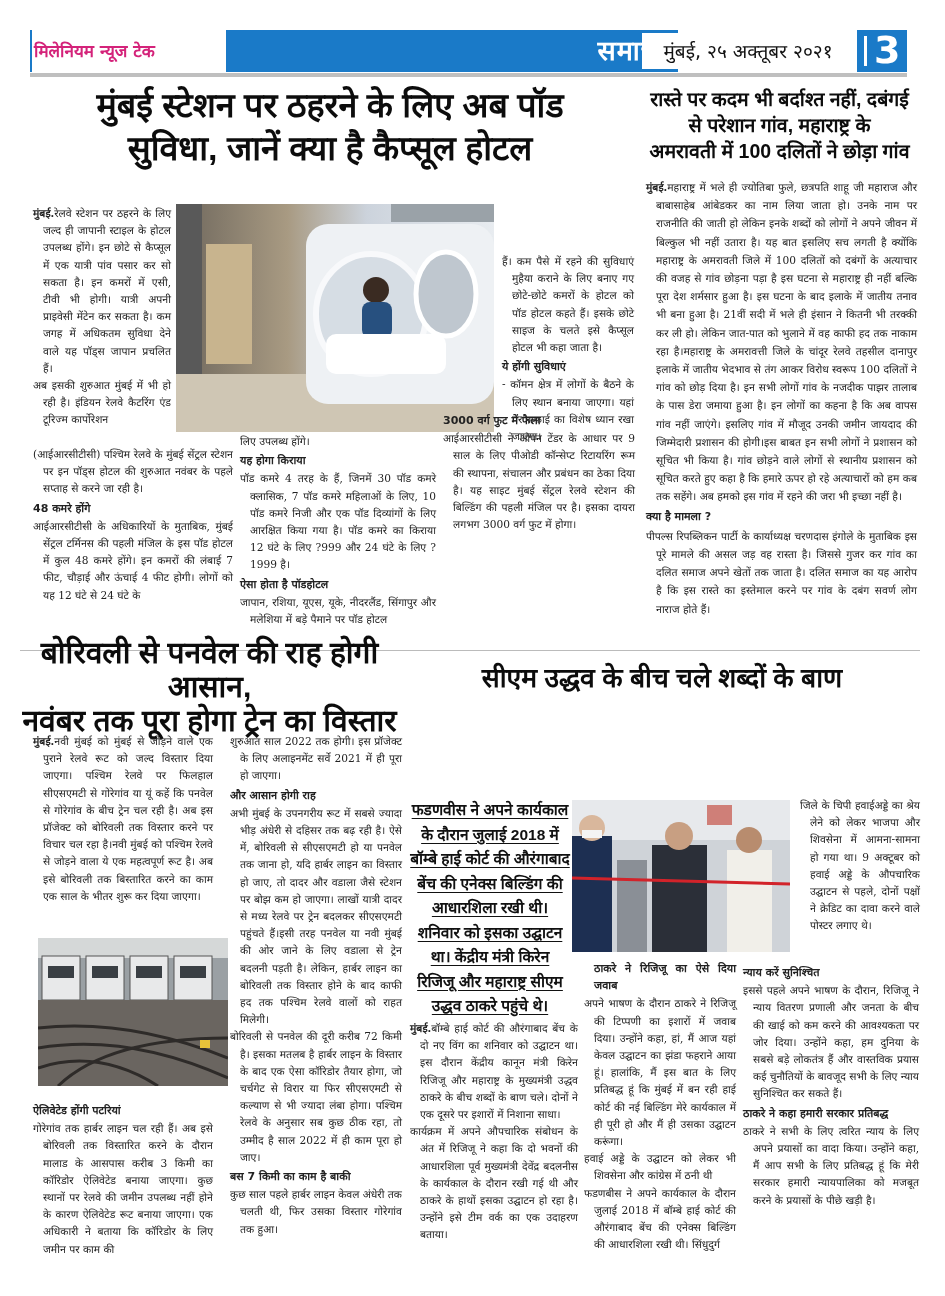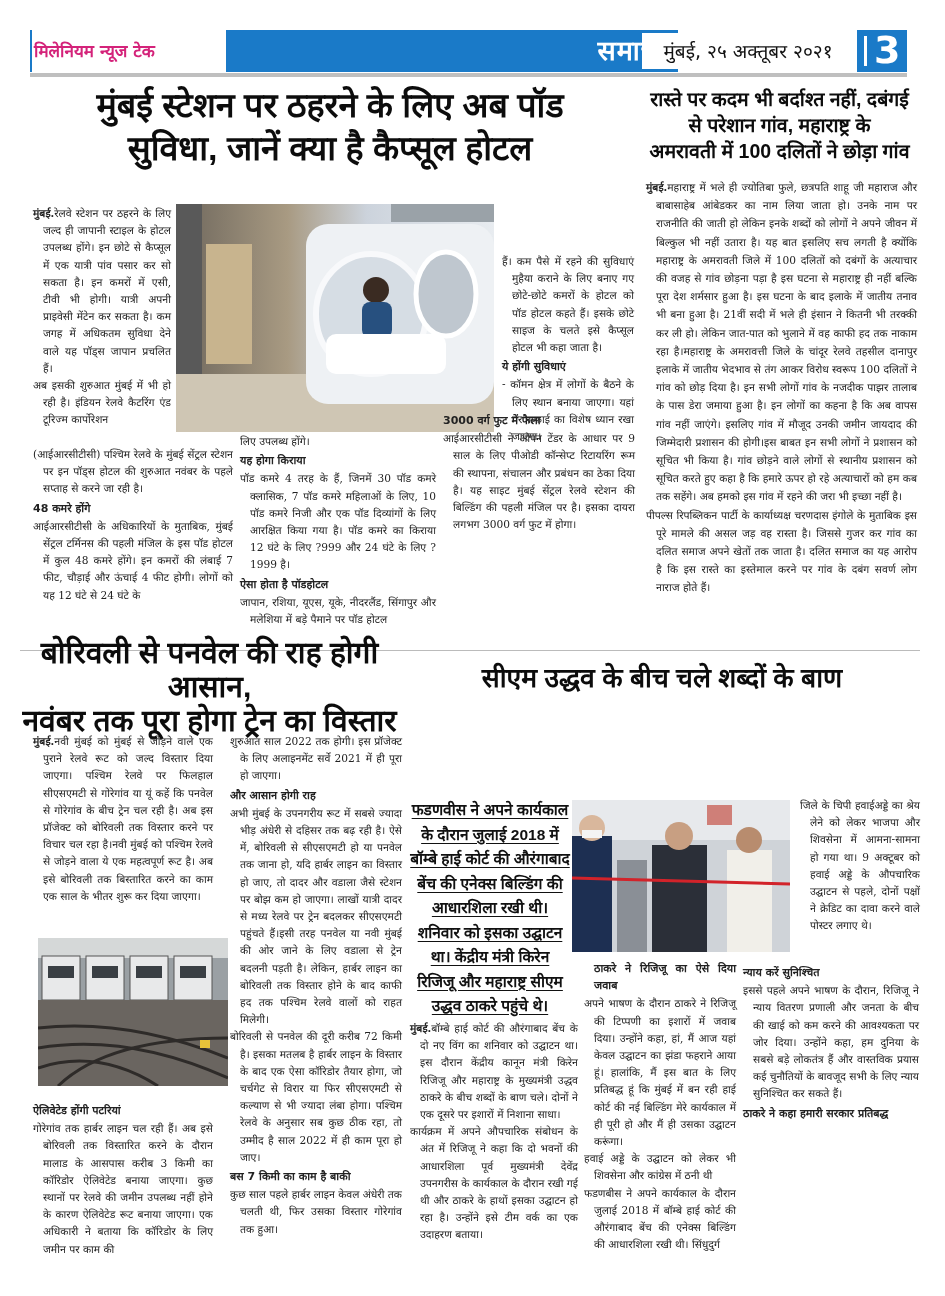--- a/index.html
+++ b/index.html
@@ -99,20 +99,21 @@
   <p>आईआरसीटीसी ने ओपन टेंडर के आधार पर 9 साल के लिए पीओडी कॉन्सेप्ट रिटायरिंग रूम की स्थापना, संचालन और प्रबंधन का ठेका दिया है। यह साइट मुंबई सेंट्रल रेलवे स्टेशन की बिल्डिंग की पहली मंजिल पर है। इसका दायरा लगभग 3000 वर्ग फुट में होगा।</p>
 </div>
 
 <div class="abs headline" style="left:642px;top:86px;width:275px;font-size:19.5px;line-height:26px;">
   <div>रास्ते पर कदम भी बर्दाश्त नहीं, दबंगई</div>
   <div>से परेशान गांव,  महाराष्ट्र  के</div>
   <div>अमरावती में 100 दलितों ने छोड़ा गांव</div>
 </div>
 <div class="abs body" style="left:646px;top:178px;width:271px;line-height:18.2px;">
   <p><span class="lead">मुंबई.</span><span>महाराष्ट्र में भले ही ज्योतिबा फुले, छत्रपति शाहू जी महाराज और बाबासाहेब आंबेडकर का नाम लिया जाता हो। उनके नाम पर राजनीति की जाती हो लेकिन इनके शब्दों को लोगों ने अपने जीवन में बिल्कुल भी नहीं उतारा है। यह बात इसलिए सच लगती है क्योंकि महाराष्ट्र के अमरावती जिले में 100 दलितों को दबंगों के अत्याचार की वजह से गांव छोड़ना पड़ा है इस घटना से महाराष्ट्र ही नहीं बल्कि पूरा देश शर्मसार हुआ है। इस घटना के बाद इलाके में जातीय तनाव भी बना हुआ है। 21वीं सदी में भले ही इंसान ने कितनी भी तरक्की कर ली हो। लेकिन जात-पात को भुलाने में वह काफी हद तक नाकाम रहा है।महाराष्ट्र के अमरावत्ती जिले के चांदूर रेलवे तहसील दानापुर इलाके में जातीय भेदभाव से तंग आकर विरोध स्वरूप 100 दलितों ने गांव को छोड़ दिया है। इन सभी लोगों गांव के नजदीक पाझर तालाब के पास डेरा जमाया हुआ है। इन लोगों का कहना है कि अब वापस गांव नहीं जाएंगे। इसलिए गांव में मौजूद उनकी जमीन जायदाद की जिम्मेदारी प्रशासन की होगी।इस बाबत इन सभी लोगों ने प्रशासन को सूचित भी किया है। गांव छोड़ने वाले लोगों से स्थानीय प्रशासन को सूचित करते हुए कहा है कि हमारे ऊपर हो रहे अत्याचारों को हम कब तक सहेंगे। अब हमको इस गांव में रहने की जरा भी इच्छा नहीं है।</span></p>
+  <div class="sub">क्या है मामला ?</div>
   <p>पीपल्स रिपब्लिकन पार्टी के कार्याध्यक्ष चरणदास इंगोले के मुताबिक इस पूरे मामले की असल जड़ वह रास्ता है। जिससे गुजर कर गांव का दलित समाज अपने खेतों तक जाता है। दलित समाज का यह आरोप है कि इस रास्ते का इस्तेमाल करने पर गांव के दबंग सवर्ण लोग नाराज होते हैं।</p>
 </div>
 
 <div class="abs divider" style="left:20px;top:650px;width:900px;height:1px;"></div>
 
 <div class="abs headline" style="left:22px;top:636px;width:375px;font-size:30px;line-height:34px;">
   <div>बोरिवली से पनवेल की राह होगी आसान,</div>
   <div>नवंबर तक पूरा होगा ट्रेन का विस्तार</div>
 </div>
 <div class="abs body" style="left:33px;top:733px;width:180px;">
@@ -172,28 +173,29 @@
     <circle cx="107" cy="36" r="14" fill="#c89f82"></circle>
     <rect x="155" y="50" width="45" height="102" fill="#f1efe9"></rect>
     <circle cx="177" cy="40" r="13" fill="#b88c6e"></circle>
     <rect x="45" y="60" width="30" height="92" fill="#8a8f96"></rect>
     <line x1="0" y1="78" x2="218" y2="84" stroke="#d2232a" stroke-width="3"></line>
     <rect x="135" y="5" width="25" height="20" fill="#c0392b" opacity="0.6"></rect>
   </svg>
 </div>
 <div class="abs body" style="left:410px;top:1020px;width:168px;">
   <p><span class="lead">मुंबई.</span><span>बॉम्बे हाई कोर्ट की औरंगाबाद बेंच के दो नए विंग का शनिवार को उद्घाटन था। इस दौरान केंद्रीय कानून मंत्री किरेन रिजिजू और महाराष्ट्र के मुख्यमंत्री उद्धव ठाकरे के बीच शब्दों के बाण चले। दोनों ने एक दूसरे पर इशारों में निशाना साधा।</span></p>
-  <p>कार्यक्रम में अपने औपचारिक संबोधन के अंत में रिजिजू ने कहा कि दो भवनों की आधारशिला पूर्व मुख्यमंत्री देवेंद्र उपनगरीस के कार्यकाल के दौरान रखी गई थी और ठाकरे के हाथों इसका उद्घाटन हो रहा है। उन्होंने इसे टीम वर्क का एक उदाहरण बताया।</p>
+  <p>कार्यक्रम में अपने औपचारिक संबोधन के अंत में रिजिजू ने कहा कि दो भवनों की आधारशिला पूर्व मुख्यमंत्री देवेंद्र बदलनीस के कार्यकाल के दौरान रखी गई थी और ठाकरे के हाथों इसका उद्घाटन हो रहा है। उन्होंने इसे टीम वर्क का एक उदाहरण बताया।</p>
 </div>
 <div class="abs body" style="left:584px;top:958px;width:152px;">
   <div class="sub" style="padding-left:10px;text-indent:0;">ठाकरे ने रिजिजू का ऐसे दिया जवाब</div>
   <p>अपने भाषण के दौरान ठाकरे ने रिजिजू की टिप्पणी का इशारों में जवाब दिया। उन्होंने कहा, हां, मैं आज यहां केवल उद्घाटन का झंडा फहराने आया हूं। हालांकि, मैं इस बात के लिए प्रतिबद्ध हूं कि मुंबई में बन रही हाई कोर्ट की नई बिल्डिंग मेरे कार्यकाल में ही पूरी हो और मैं ही उसका उद्घाटन करूंगा।</p>
   <p>हवाई अड्डे के उद्घाटन को लेकर भी शिवसेना और कांग्रेस में ठनी थी</p>
   <p>फडणबीस ने अपने कार्यकाल के दौरान जुलाई 2018 में बॉम्बे हाई कोर्ट की औरंगाबाद बेंच की एनेक्स बिल्डिंग की आधारशिला रखी थी। सिंधुदुर्ग</p>
 </div>
 <div class="abs body" style="left:800px;top:797px;width:120px;">
   <p>जिले के चिपी हवाईअड्डे का श्रेय लेने को लेकर भाजपा और शिवसेना में आमना-सामना हो गया था। 9 अक्टूबर को हवाई अड्डे के औपचारिक उद्घाटन से पहले, दोनों पक्षों ने क्रेडिट का दावा करने वाले पोस्टर लगाए थे।</p>
 </div>
 <div class="abs body" style="left:743px;top:962px;width:176px;">
   <div class="sub">न्याय करें सुनिश्चित</div>
   <p>इससे पहले अपने भाषण के दौरान, रिजिजू ने न्याय वितरण प्रणाली और जनता के बीच की खाई को कम करने की आवश्यकता पर जोर दिया। उन्होंने कहा, हम दुनिया के सबसे बड़े लोकतंत्र हैं और वास्तविक प्रयास कई चुनौतियों के बावजूद सभी के लिए न्याय सुनिश्चित कर सकते हैं।</p>
   <div class="sub">ठाकरे ने कहा हमारी सरकार प्रतिबद्ध</div>
+  <p>ठाकरे ने सभी के लिए त्वरित न्याय के लिए अपने प्रयासों का वादा किया। उन्होंने कहा, मैं आप सभी के लिए प्रतिबद्ध हूं कि मेरी सरकार हमारी न्यायपालिका को मजबूत करने के प्रयासों के पीछे खड़ी है।</p>
 </div>
 
 </body></html>

